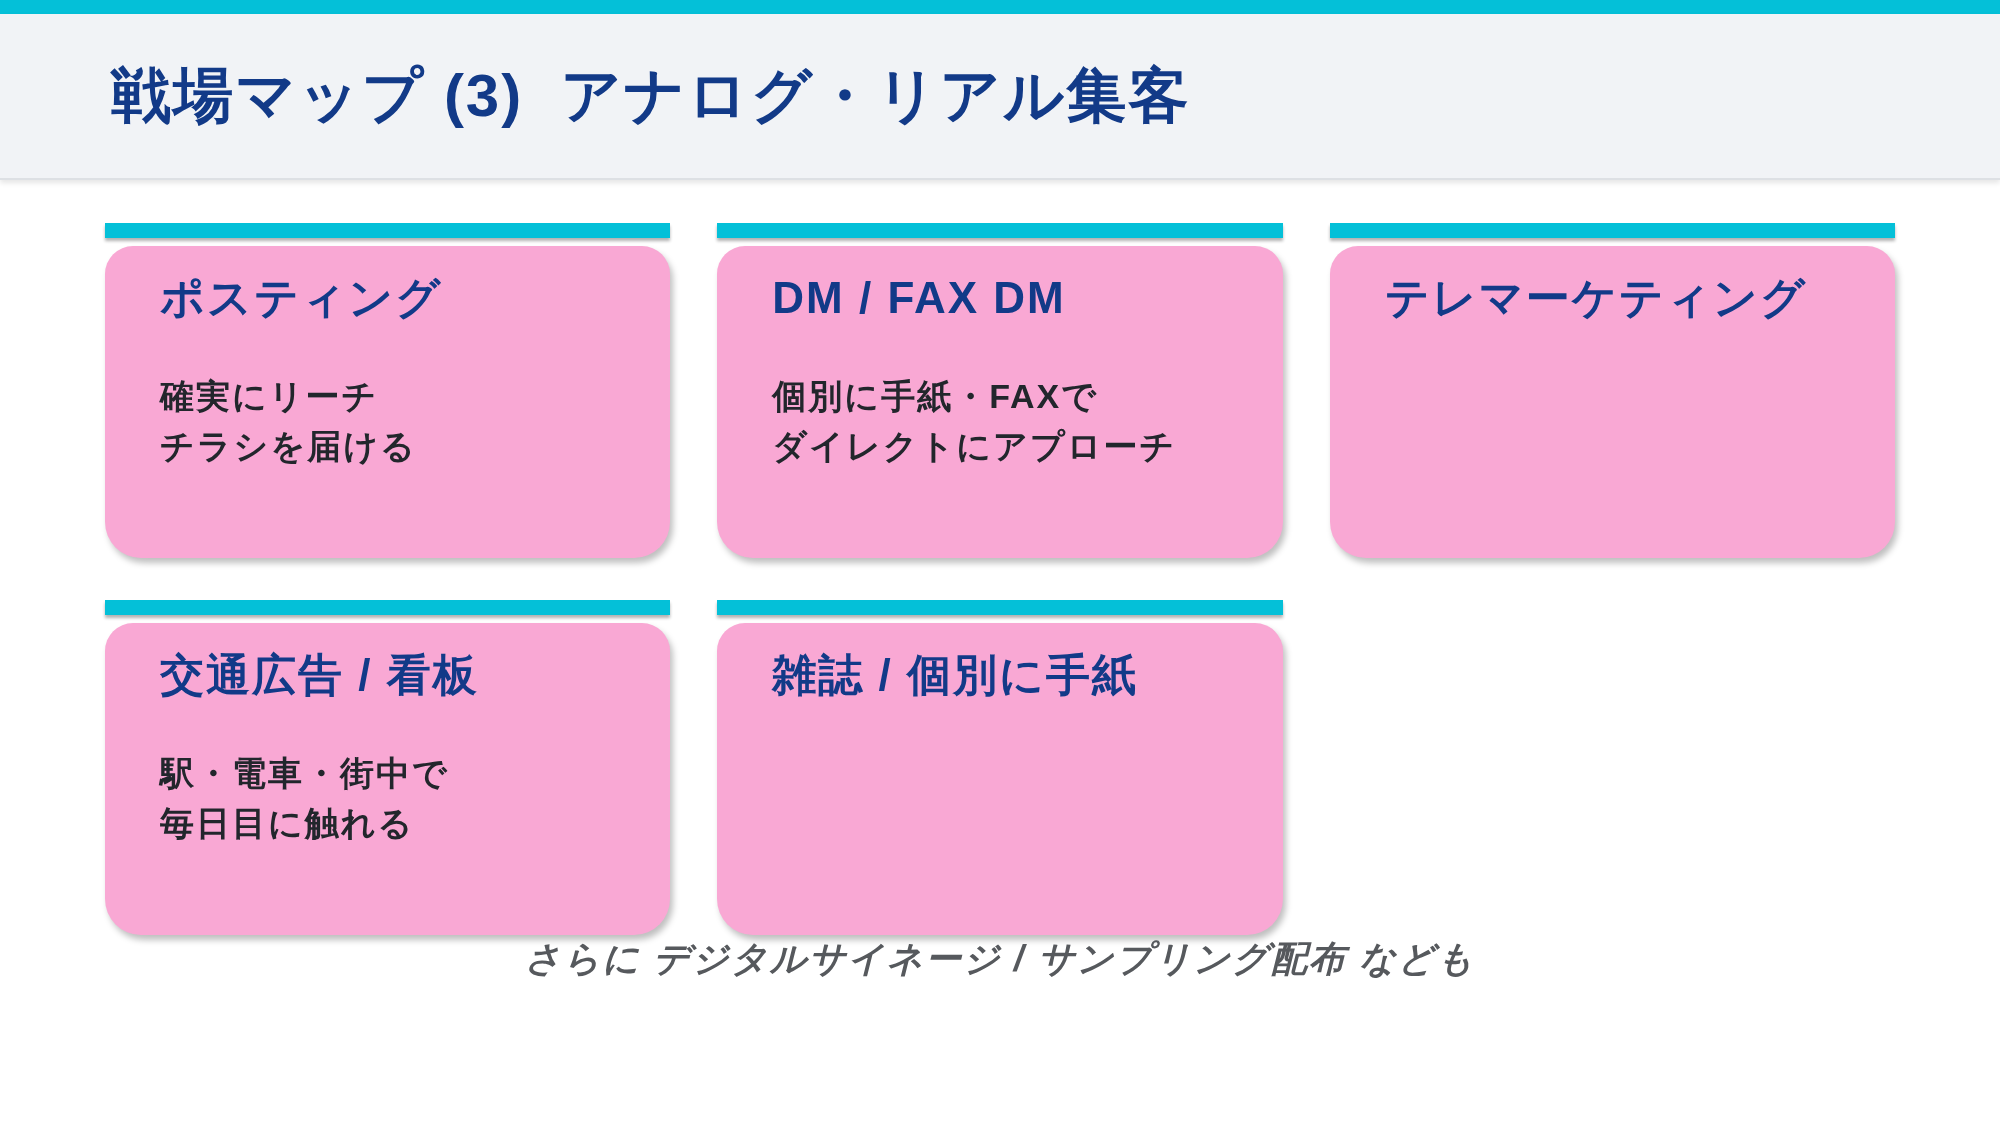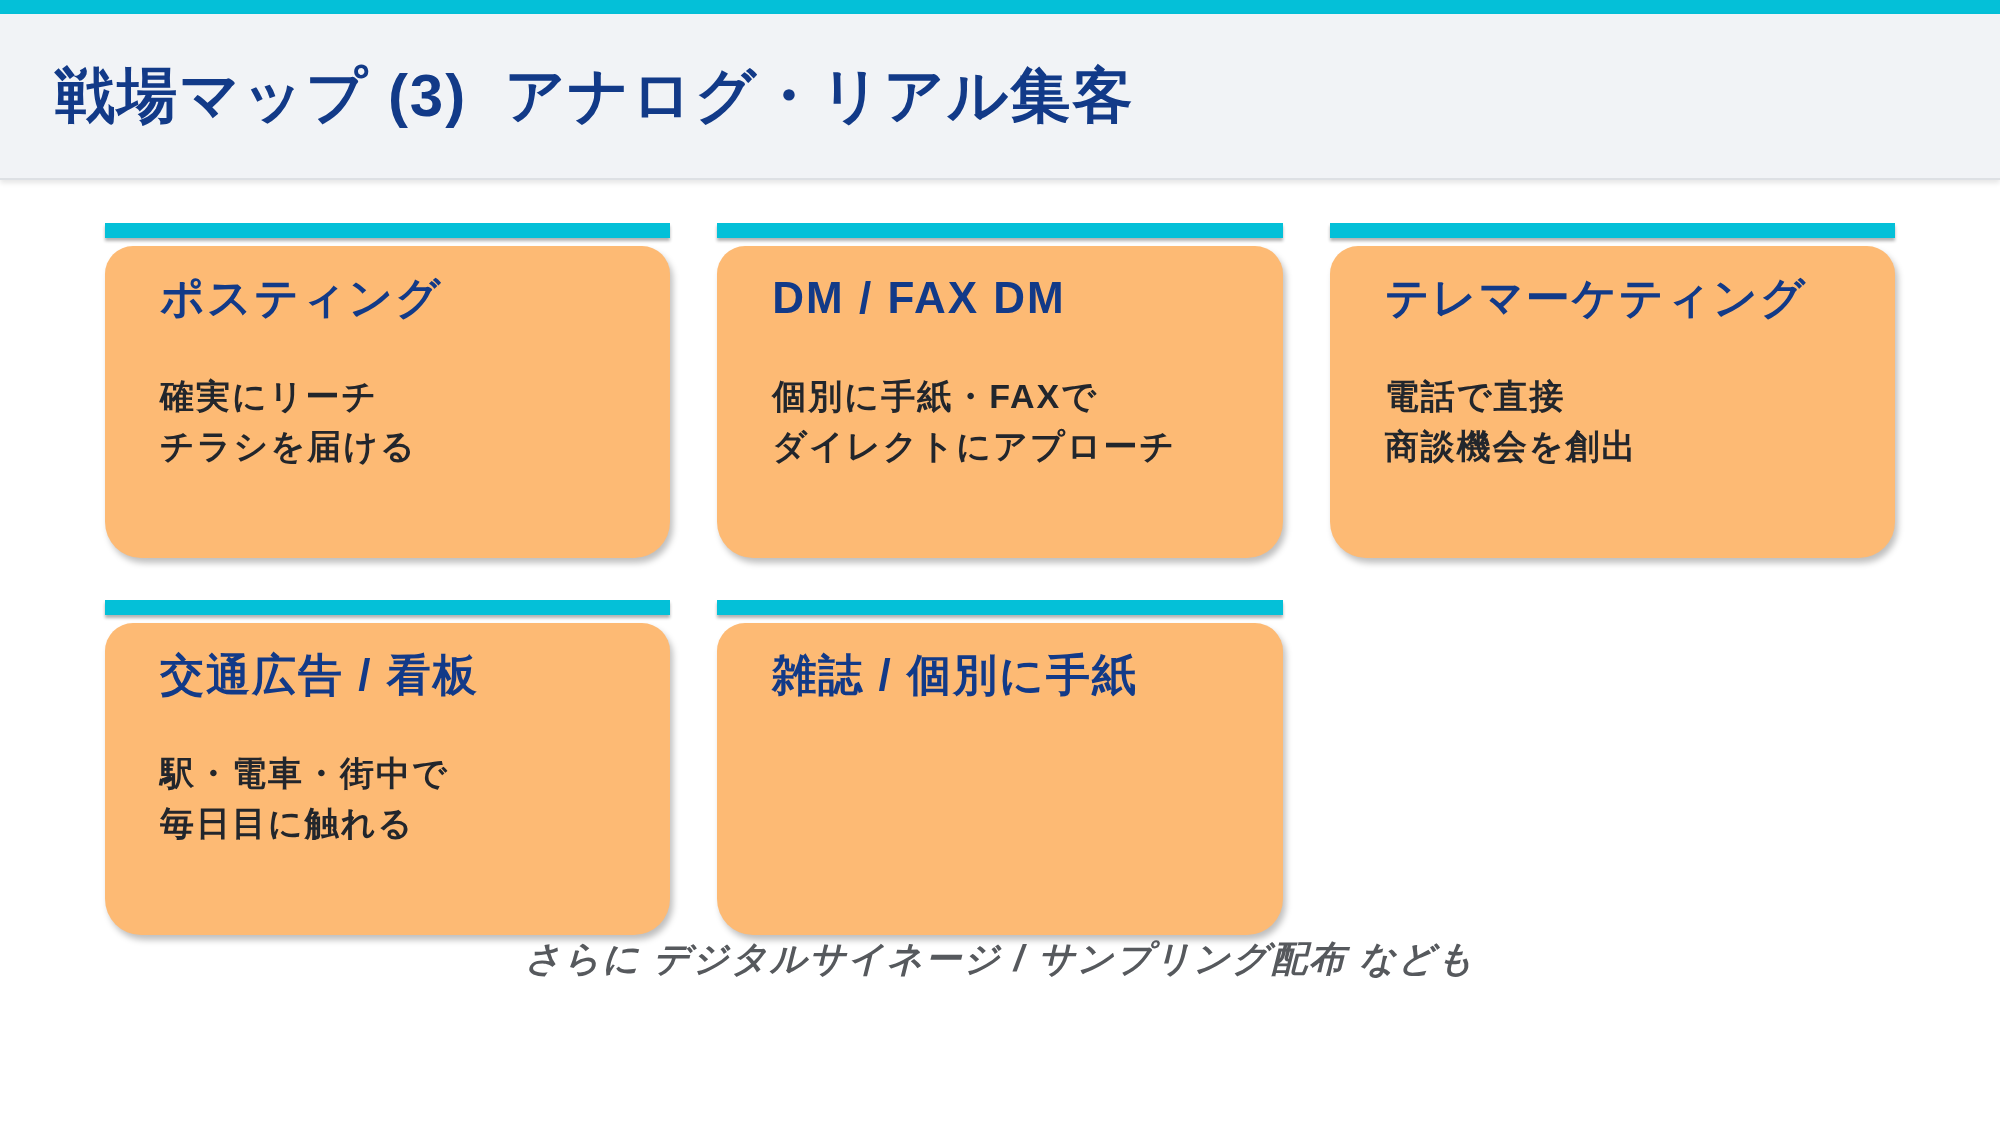--- a/index.html
+++ b/index.html
@@ -15,21 +15,21 @@
     width: 100%;
     background: #04C0D8;
   }
   .header {
     height: 166px;
     background: #F1F3F6;
     border-bottom: 2px solid #DDE0E4;
     box-shadow: 0 3px 5px rgba(0,0,0,0.10);
     display: flex;
     align-items: center;
-    padding-left: 55px;
+    padding-left: 111px;
   }
   .page-title {
     font-size: 60px;
     font-weight: bold;
     color: #123A88;
     letter-spacing: 2px;
     white-space: pre;
   }
   .grid {
     margin: 43px 105px 0 105px;
@@ -40,21 +40,21 @@
   }
   .cell { display: block; }
   .accent-bar {
     height: 15px;
     background: #04C0D8;
     box-shadow: 0 3px 3px rgba(0,0,0,0.30);
   }
   .card {
     margin-top: 8px;
     height: 312px;
-    background: #fdba74;
+    background: #f9a8d4;
     border-radius: 28px 28px 36px 36px;
     box-shadow: 3px 5px 6px rgba(0,0,0,0.25);
     padding: 24px 40px 0 55px;
   }
   .card-title {
     font-size: 44px;
     font-weight: bold;
     color: #123A88;
     letter-spacing: 2px;
     line-height: 1.25;
@@ -107,24 +107,20 @@
         <div>個別に手紙・FAXで</div>
         <div>ダイレクトにアプローチ</div>
       </div>
     </div>
   </div>
 
   <div class="cell">
     <div class="accent-bar"></div>
     <div class="card">
       <div class="card-title">テレマーケティング</div>
-      <div class="card-desc">
-        <div>電話で直接</div>
-        <div>商談機会を創出</div>
-      </div>
     </div>
   </div>
 
   <div class="cell">
     <div class="accent-bar"></div>
     <div class="card">
       <div class="card-title">交通広告 / 看板</div>
       <div class="card-desc">
         <div>駅・電車・街中で</div>
         <div>毎日目に触れる</div>

